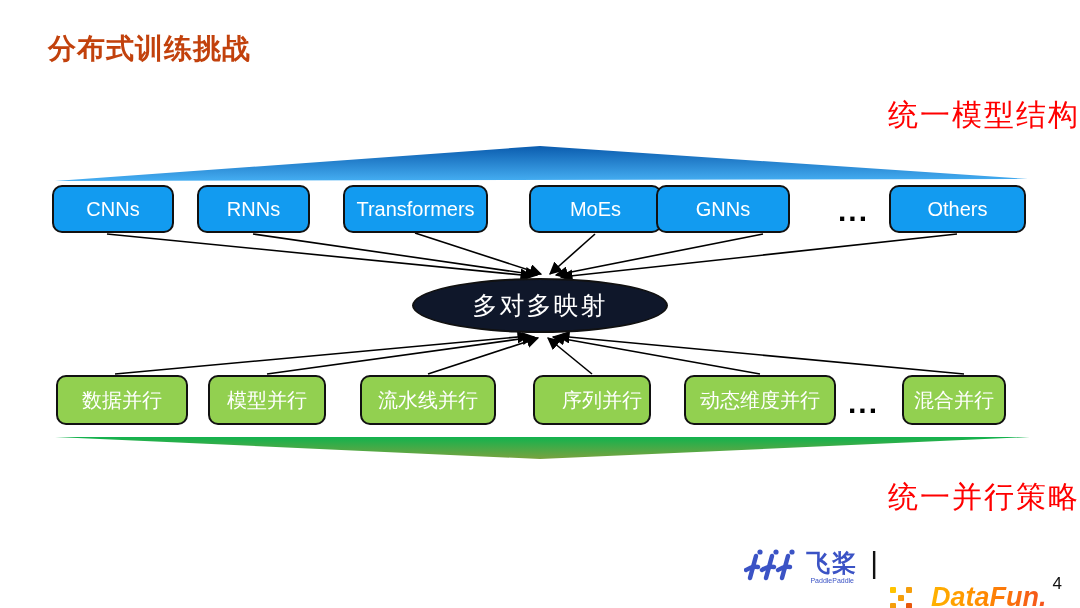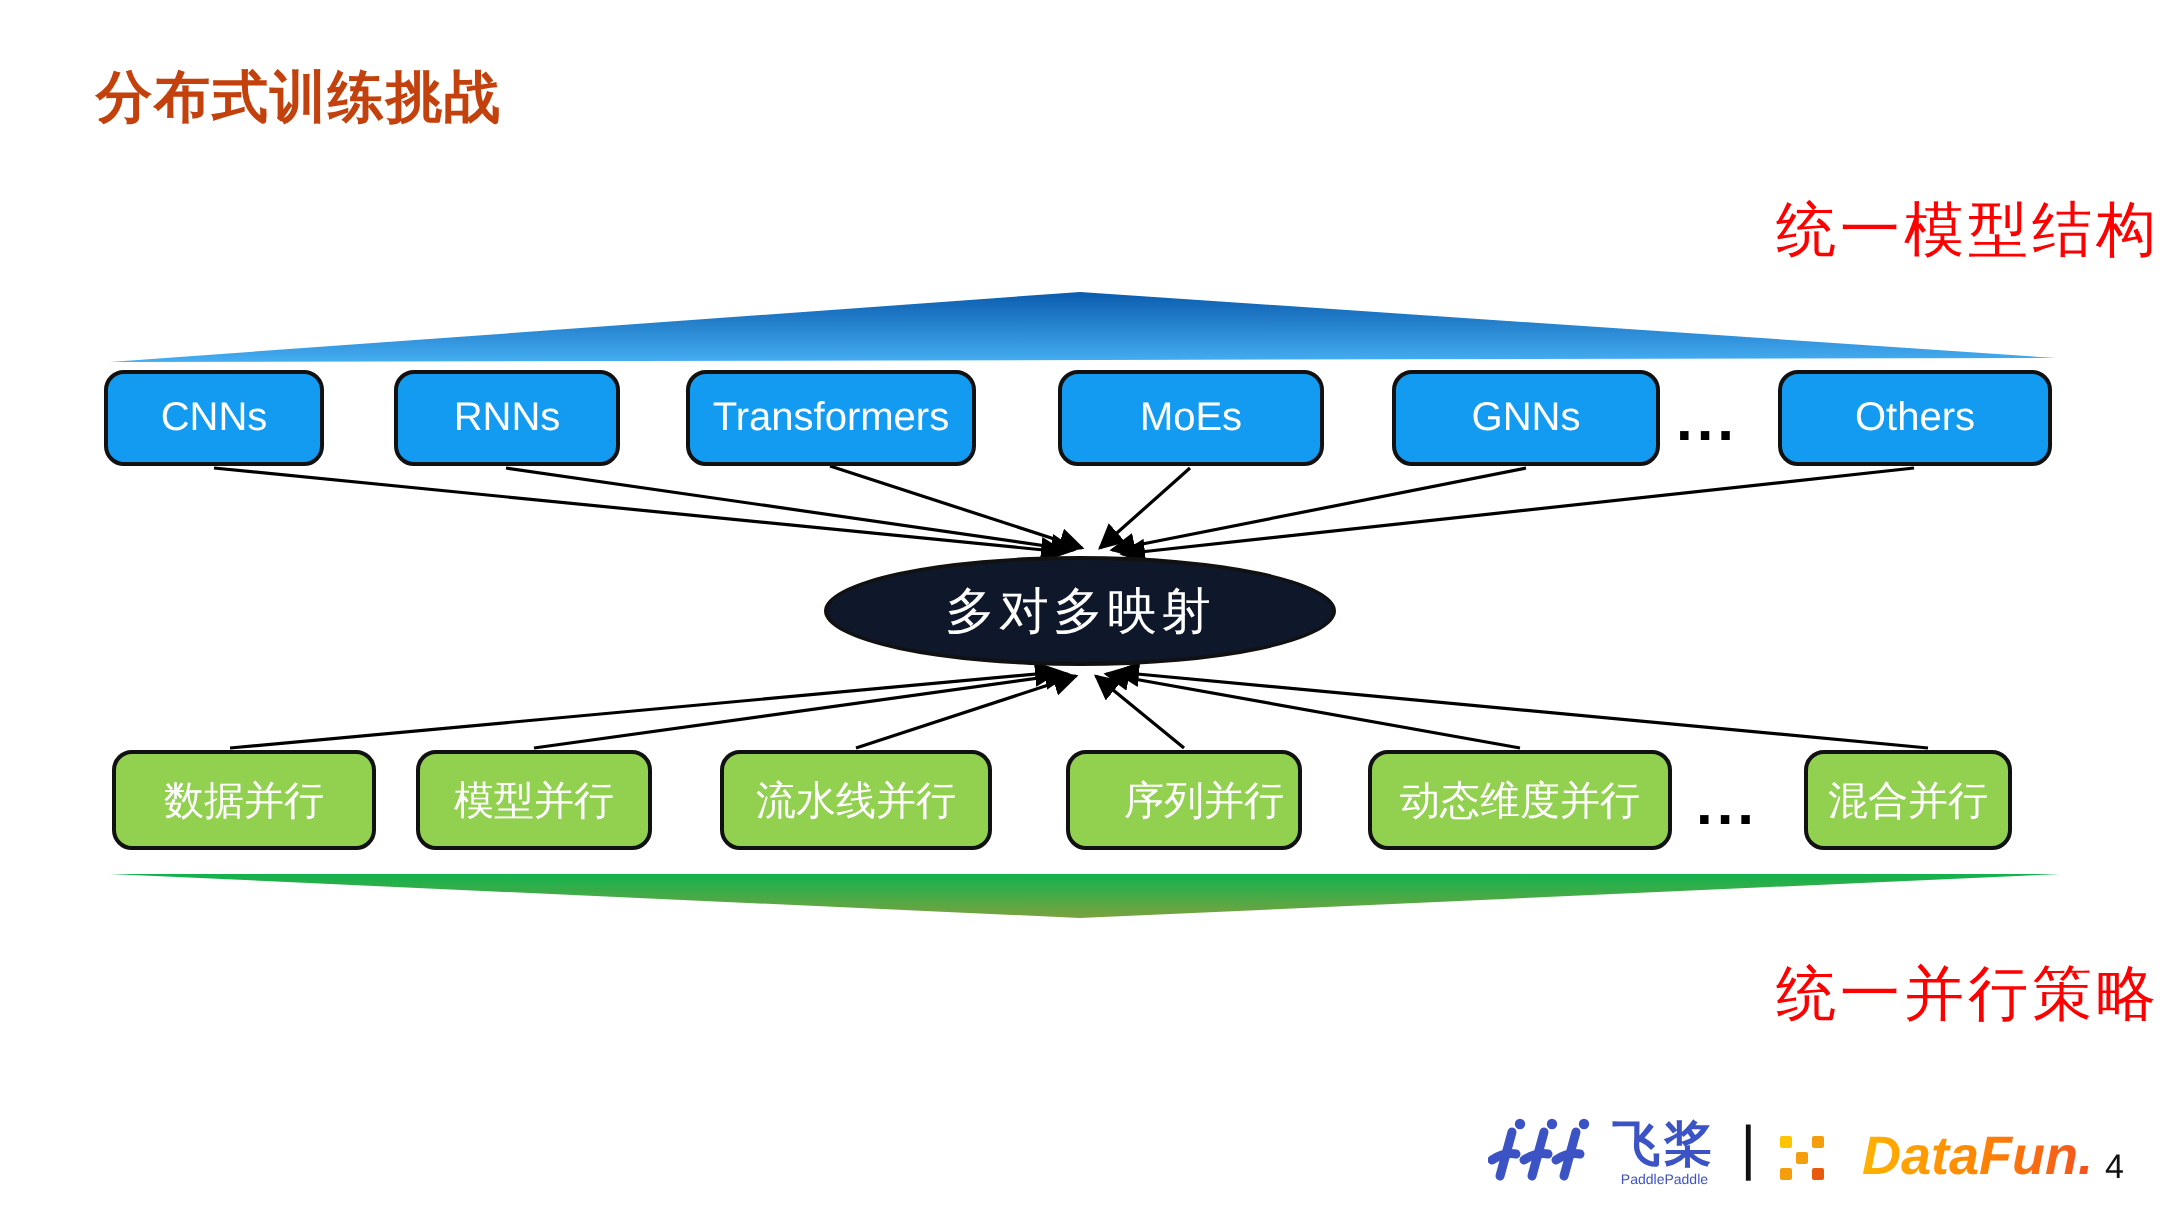--- a/index.html
+++ b/index.html
@@ -23,25 +23,25 @@
   svg.overlay { position:absolute; left:0; top:0; width:1080px; height:608px; z-index:1; }
 
   .node {
     position:absolute; z-index:2; display:flex; align-items:center; justify-content:center;
     color:#fff; border:2px solid #111; border-radius:10px;
     font-size:20px; white-space:nowrap;
   }
   .model { top:185px; height:48px; background:#129BF0; }
   .parallel { top:375px; height:50px; background:#92D050; }
 
-  .m0 { left:52px;  width:110px; }
+  .m0 { left:52px;  width:122px; }
   .m1 { left:197px; width:113px; }
   .m2 { left:343px; width:145px; }
   .m3 { left:529px; width:133px; }
-  .m4 { left:696px; width:134px; }
+  .m4 { left:656px; width:134px; }
   .m5 { left:889px; width:137px; }
 
   .p0 { left:56px;  width:132px; }
   .p1 { left:208px; width:118px; }
   .p2 { left:360px; width:136px; }
   .p3 { left:533px; width:118px;padding-left:20px; }
   .p4 { left:684px; width:152px; }
   .p5 { left:902px; width:104px; }
 
   .dots {
@@ -53,21 +53,21 @@
 
   .center-ellipse {
     position:absolute; z-index:2; left:412px; top:278px; width:256px; height:55px;
     background:#0f172a; border:2px solid #111; border-radius:50%;
     display:flex; align-items:center; justify-content:center;
     color:#fff; font-size:25px; letter-spacing:2px;
   }
 
   .footer {
     position:absolute; right:18px; bottom:14px; z-index:3;
-    display:flex; align-items:flex-end; gap:10px; height:46px;
+    display:flex; align-items:flex-start; gap:10px; height:46px;
   }
   .paddle-group { display:flex; align-items:flex-end; gap:6px; }
   .paddle-mark { width:56px; height:36px; }
   .paddle-text { display:flex; flex-direction:column; align-items:center; line-height:1; }
   .paddle-cn { color:#3B53C5; font-size:24px; font-weight:700; letter-spacing:2px; }
   .paddle-en { color:#3B53C5; font-size:7px; margin-top:2px; }
   .sep { color:#111; font-size:30px; font-weight:400; line-height:1; padding:0 2px 4px 2px; }
   .datafun-group { display:flex; align-items:center; gap:19px;margin-top:34px; }
   .mosaic { display:grid; grid-template-columns:repeat(3,6px); grid-template-rows:repeat(3,6px); gap:2px; }
   .mosaic span { width:6px; height:6px; border-radius:1px; }

